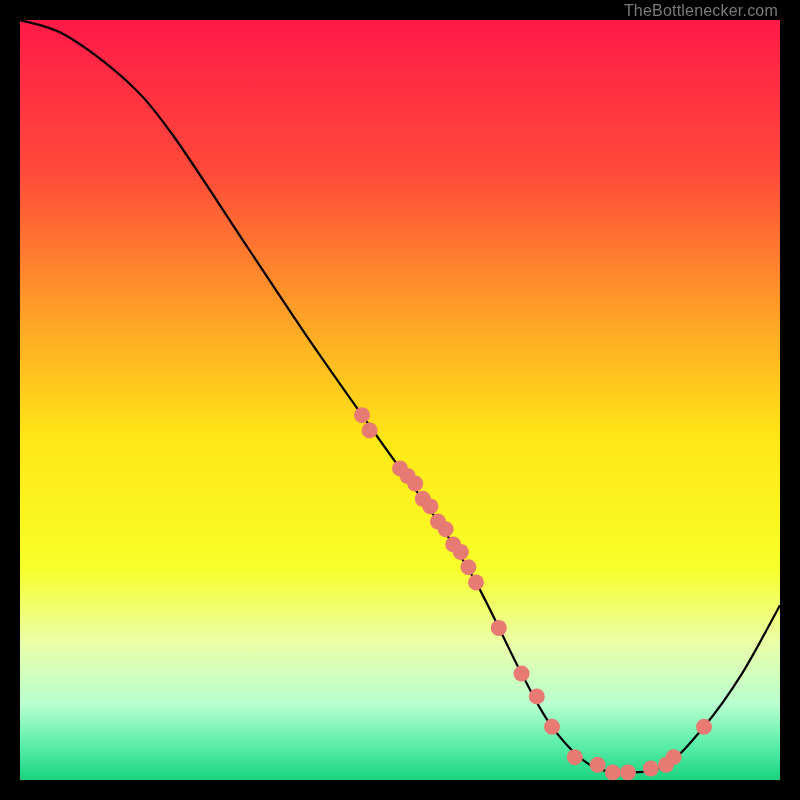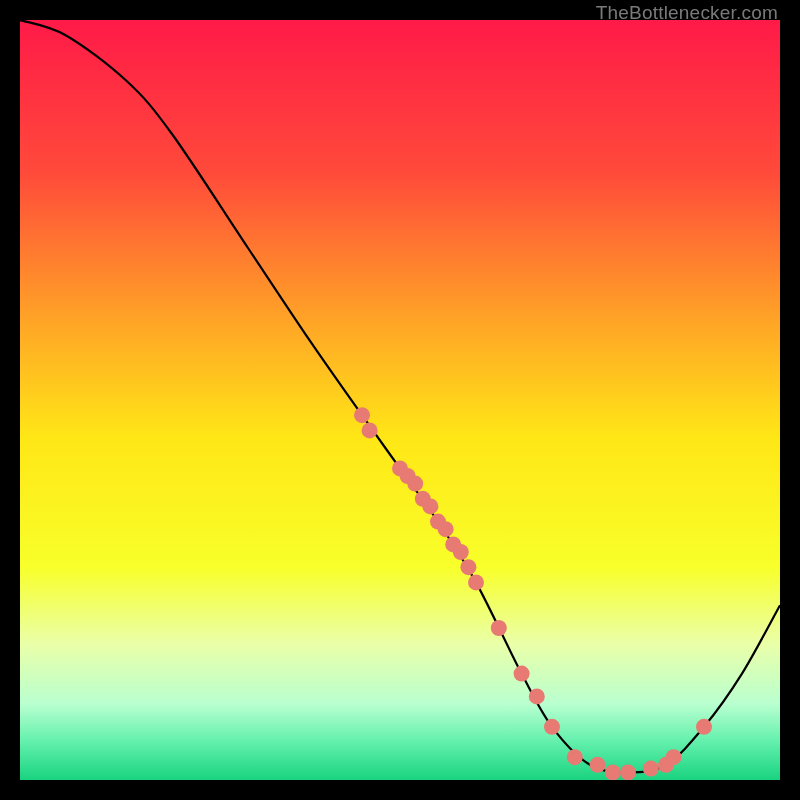--- a/index.html
+++ b/index.html
@@ -16,21 +16,21 @@
     left: 20px;
     top: 20px;
     width: 760px;
     height: 760px;
   }
   .watermark {
     position: absolute;
     top: 2px;
     right: 22px;
     color: #7a7a7a;
-    font-size: 19px;
+    font-size: 16px;
     letter-spacing: 0.2px;
     font-weight: 500;
     text-align: center;
   }
 </style>
 </head>
 <body>
 
 <div class="watermark">TheBottlenecker.com</div>
 

